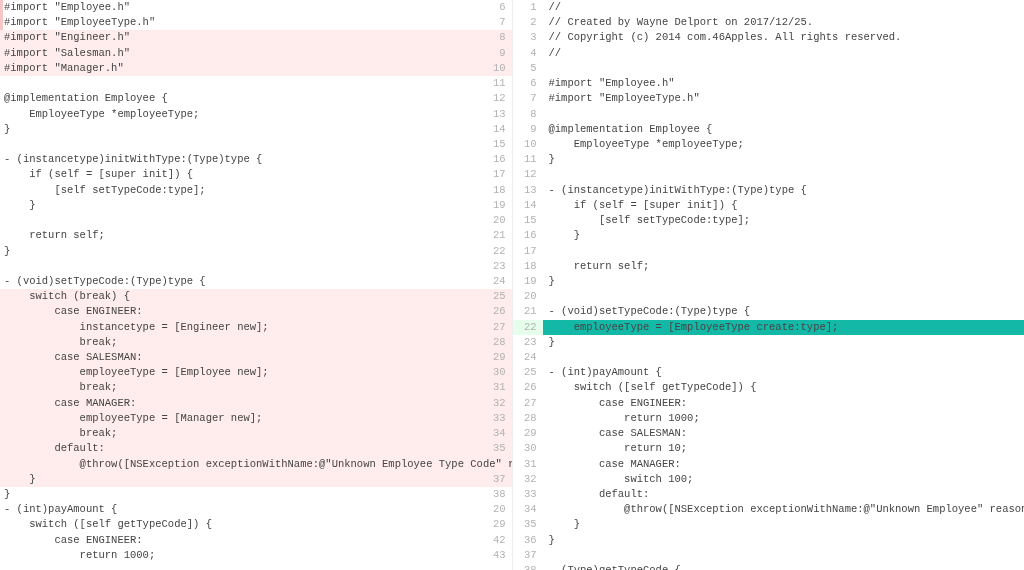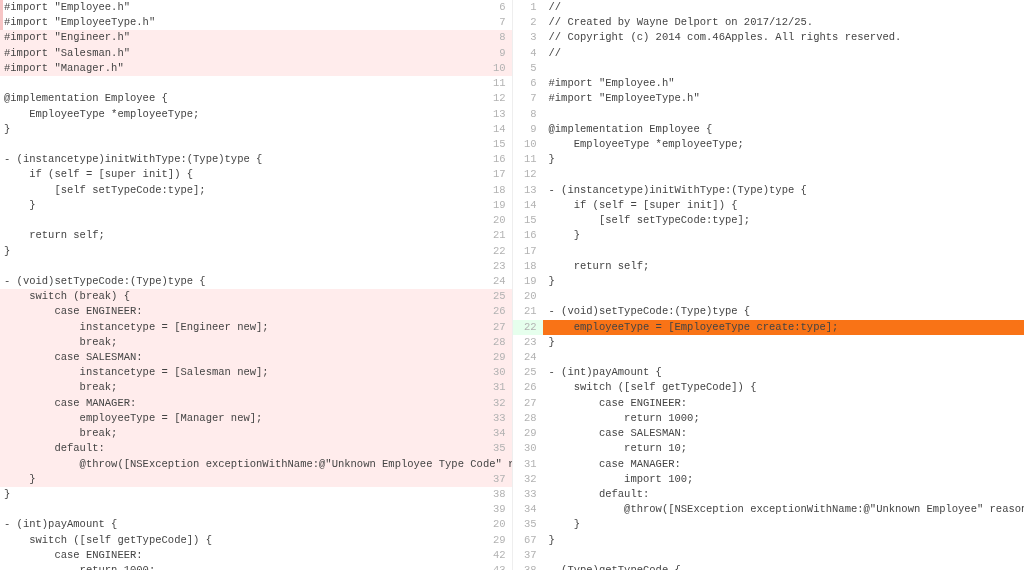--- a/index.html
+++ b/index.html
@@ -51,21 +51,21 @@
   }
   .right .code {
     flex: 1;
     white-space: pre;
     padding-left: 6px;
   }
   .row.del { background: #ffecec; }
   .row.del .code { background: #ffecec; }
   .row.del .rnum { background: #ffecec; }
   .row.add { background: #e6ffed; }
-  .row.add .code { background: #f97316; }
+  .row.add .code { background: #14b8a6; }
   .left .row .code { color:#444; }
   .right .row .code { color:#444; }
   .left .row.ctx-l-border { box-shadow: inset 3px 0 0 #f7c6c6; }
   .right .rows { padding-left:0; }
   .right .row .ln { border-right: none; }
   .right-border { border-left: 1px solid #eee; }
   .right .ln { color:#b2b2b2; }
 </style>
 </head>
 <body>
@@ -162,21 +162,21 @@
       </div>
       <div class="row del">
         <div class="code">            break;</div>
         <div class="rnum">28</div>
       </div>
       <div class="row del">
         <div class="code">        case SALESMAN:</div>
         <div class="rnum">29</div>
       </div>
       <div class="row del">
-        <div class="code">            instancetype = [Salesman new];</div>
+        <div class="code">            employeeType = [Employee new];</div>
         <div class="rnum">30</div>
       </div>
       <div class="row del">
         <div class="code">            break;</div>
         <div class="rnum">31</div>
       </div>
       <div class="row del">
         <div class="code">        case MANAGER:</div>
         <div class="rnum">32</div>
       </div>
@@ -195,24 +195,20 @@
       <div class="row del">
         <div class="code">            @throw([NSException exceptionWithName:@"Unknown Employee Type Code" reason:nil userInfo:nil]);</div>
       </div>
       <div class="row del">
         <div class="code">    }</div>
         <div class="rnum">37</div>
       </div>
       <div class="row">
         <div class="code">}</div>
         <div class="rnum">38</div>
-      </div>
-      <div class="row">
-        <div class="code"></div>
-        <div class="rnum">39</div>
       </div>
       <div class="row">
         <div class="code">- (int)payAmount {</div>
         <div class="rnum">20</div>
       </div>
       <div class="row">
         <div class="code">    switch ([self getTypeCode]) {</div>
         <div class="rnum">29</div>
       </div>
       <div class="row">
@@ -347,36 +343,36 @@
       <div class="row">
         <div class="ln">30</div>
         <div class="code">            return 10;</div>
       </div>
       <div class="row">
         <div class="ln">31</div>
         <div class="code">        case MANAGER:</div>
       </div>
       <div class="row">
         <div class="ln">32</div>
-        <div class="code">            import 100;</div>
+        <div class="code">            switch 100;</div>
       </div>
       <div class="row">
         <div class="ln">33</div>
         <div class="code">        default:</div>
       </div>
       <div class="row">
         <div class="ln">34</div>
         <div class="code">            @throw([NSException exceptionWithName:@"Unknown Employee" reason:nil userInfo:nil]);</div>
       </div>
       <div class="row">
         <div class="ln">35</div>
         <div class="code">    }</div>
       </div>
       <div class="row">
-        <div class="ln">67</div>
+        <div class="ln">36</div>
         <div class="code">}</div>
       </div>
       <div class="row">
         <div class="ln">37</div>
         <div class="code"></div>
       </div>
       <div class="row">
         <div class="ln">38</div>
         <div class="code">- (Type)getTypeCode {</div>
       </div>

